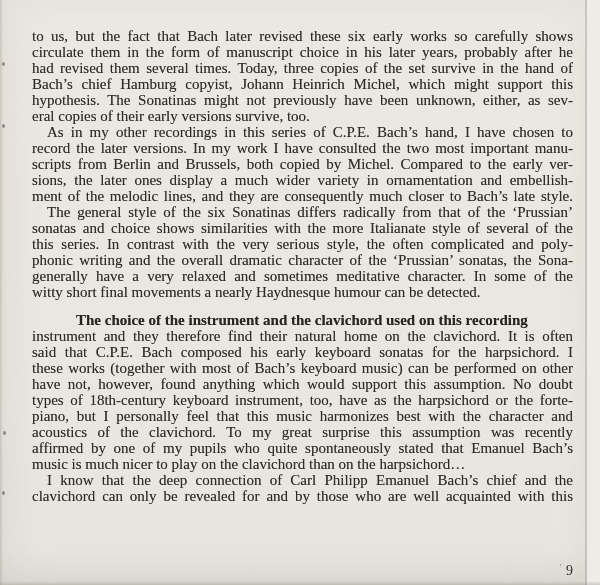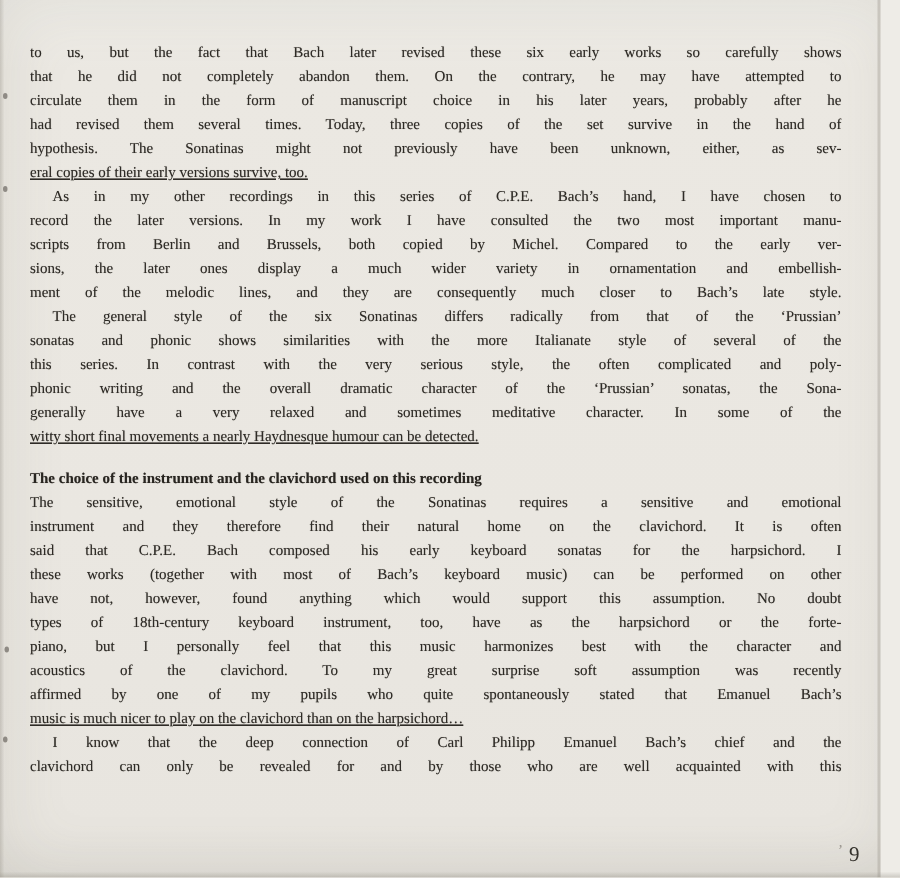--- a/index.html
+++ b/index.html
@@ -52,50 +52,50 @@
     border-radius: 50%;
   }
   .speck.s1 { left: 2px; top: 62px; }
   .speck.s2 { left: 2px; top: 124px; }
   .speck.s3 { left: 3px; top: 431px; }
   .speck.s4 { left: 2px; top: 491px; }
 
   
   .text-column {
     position: absolute;
-    left: 20px;
+    left: 32px;
     top: 28px;
     width: 541px;
     color: #2e2b26;
-    font-size: 10px;
+    font-size: 15px;
     text-shadow: 0 0 0.5px rgba(46, 43, 38, 0.45);
   }
   .line {
     height: 16px;
     line-height: 16px;
     text-align: justify;
     text-align-last: justify;
     overflow: hidden;
     white-space: nowrap;
   }
   .line.endline {
     text-align: center;
     text-align-last: left;
-    text-decoration: underline;
   }
   .line.indent {
     text-indent: 15px;
   }
   .heading {
     height: 16px;
     line-height: 16px;
     margin-top: 12px;
     font-weight: bold;
     color: #282520;
     white-space: nowrap;
+    margin-left: 44px;
   }
   .footer {
     position: absolute;
     left: 32px;
     top: 560px;
     width: 541px;
     text-align: right;
     color: #35322c;
     font-size: 14px;
     line-height: 16px;
@@ -115,45 +115,44 @@
   <div class="edge-right-band"></div>
   <div class="edge-right-line"></div>
   <div class="edge-bottom"></div>
   <div class="speck s1"></div>
   <div class="speck s2"></div>
   <div class="speck s3"></div>
   <div class="speck s4"></div>
 
   <div class="text-column">
       <div class="line">to us, but the fact that Bach later revised these six early works so carefully shows</div>
-      <div class="line">that he did not completely abandon them. On the contrary, he may have attempted to</div>
       <div class="line">circulate them in the form of manuscript choice in his later years, probably after he</div>
       <div class="line">had revised them several times. Today, three copies of the set survive in the hand of</div>
+      <div class="line">Bach’s chief Hamburg copyist, Johann Heinrich Michel, which might support this</div>
       <div class="line">hypothesis. The Sonatinas might not previously have been unknown, either, as sev-</div>
       <div class="line endline">eral copies of their early versions survive, too.</div>
       <div class="line indent">As in my other recordings in this series of C.P.E. Bach’s hand, I have chosen to</div>
       <div class="line">record the later versions. In my work I have consulted the two most important manu-</div>
       <div class="line">scripts from Berlin and Brussels, both copied by Michel. Compared to the early ver-</div>
       <div class="line">sions, the later ones display a much wider variety in ornamentation and embellish-</div>
       <div class="line">ment of the melodic lines, and they are consequently much closer to Bach’s late style.</div>
       <div class="line indent">The general style of the six Sonatinas differs radically from that of the ‘Prussian’</div>
-      <div class="line">sonatas and phonic shows similarities with the more Italianate style of several of the</div>
+      <div class="line">sonatas and choice shows similarities with the more Italianate style of several of the</div>
       <div class="line">this series. In contrast with the very serious style, the often complicated and poly-</div>
       <div class="line">phonic writing and the overall dramatic character of the ‘Prussian’ sonatas, the Sona-</div>
       <div class="line">generally have a very relaxed and sometimes meditative character. In some of the</div>
       <div class="line endline">witty short final movements a nearly Haydnesque humour can be detected.</div>
       <div class="heading">The choice of the instrument and the clavichord used on this recording</div>
-      <div class="line">The sensitive, emotional style of the Sonatinas requires a sensitive and emotional</div>
       <div class="line">instrument and they therefore find their natural home on the clavichord. It is often</div>
       <div class="line">said that C.P.E. Bach composed his early keyboard sonatas for the harpsichord. I</div>
       <div class="line">these works (together with most of Bach’s keyboard music) can be performed on other</div>
       <div class="line">have not, however, found anything which would support this assumption. No doubt</div>
       <div class="line">types of 18th-century keyboard instrument, too, have as the harpsichord or the forte-</div>
       <div class="line">piano, but I personally feel that this music harmonizes best with the character and</div>
-      <div class="line">acoustics of the clavichord. To my great surprise soft assumption was recently</div>
+      <div class="line">acoustics of the clavichord. To my great surprise this assumption was recently</div>
       <div class="line">affirmed by one of my pupils who quite spontaneously stated that Emanuel Bach’s</div>
       <div class="line endline">music is much nicer to play on the clavichord than on the harpsichord…</div>
       <div class="line indent">I know that the deep connection of Carl Philipp Emanuel Bach’s chief and the</div>
       <div class="line">clavichord can only be revealed for and by those who are well acquainted with this</div>
     </div>
 
   <div class="footer">
     <span class="tick">’</span><span>9</span>
   </div>
 </div>

